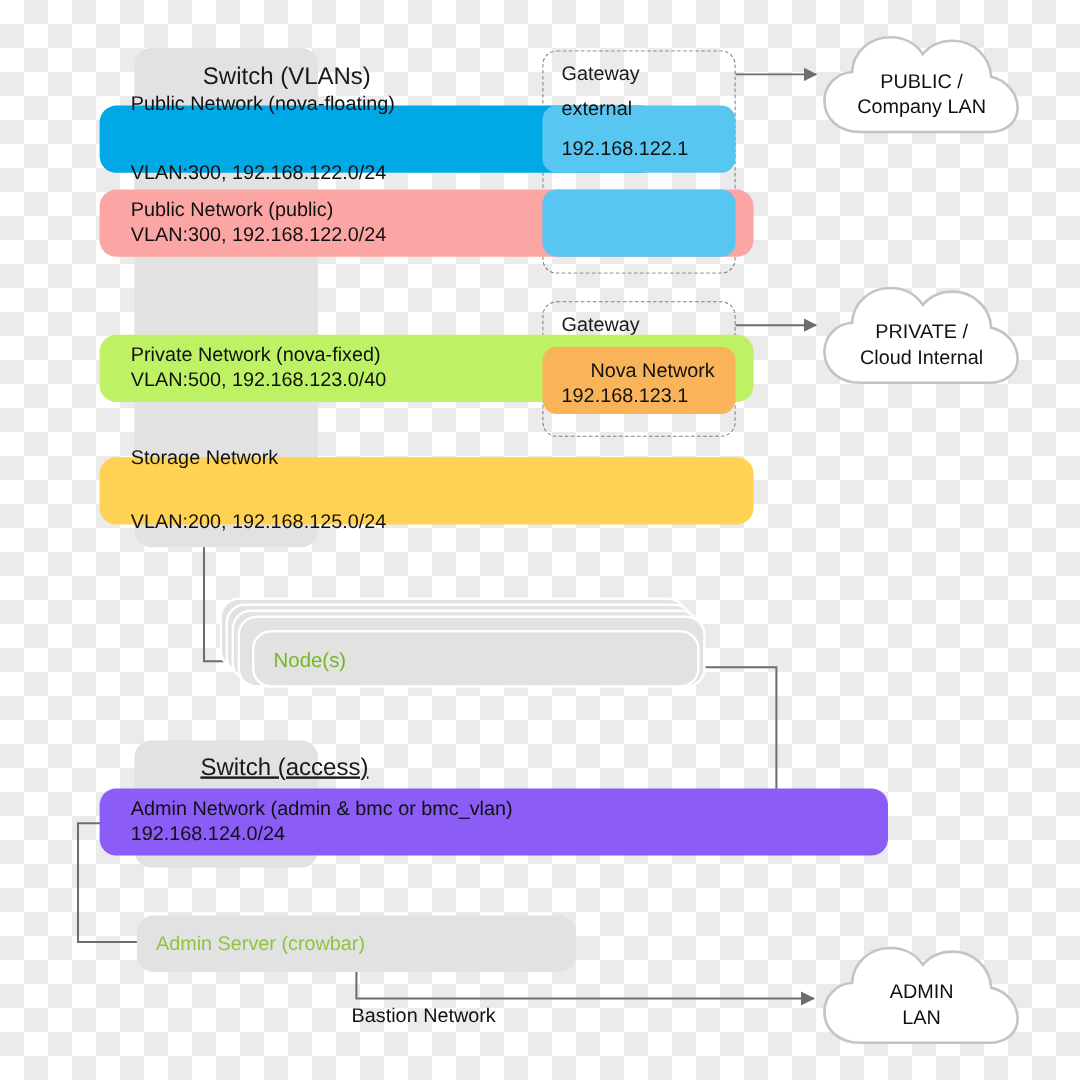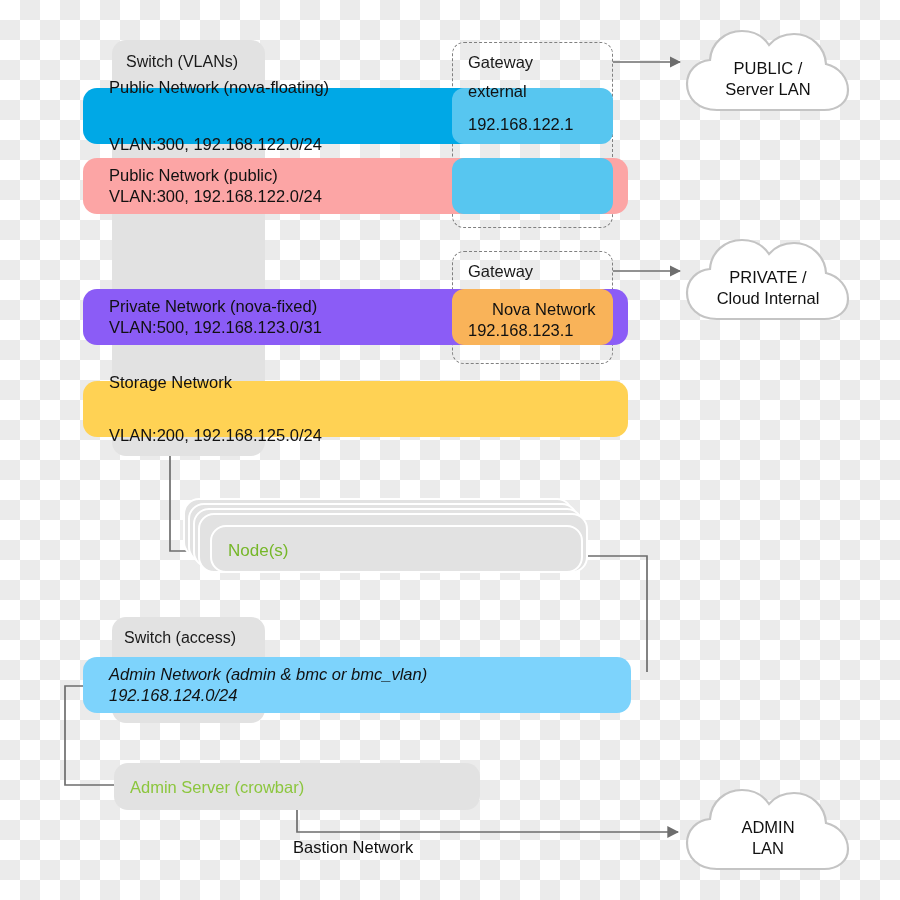--- a/index.html
+++ b/index.html
@@ -13,21 +13,21 @@
     background-size:40px 40px;
     background-position:0 0,20px 20px;
     overflow:hidden;
   }
   #stage{position:relative;width:900px;height:900px;}
 
   .switch-box{
     position:absolute;background:#e2e2e2;border-radius:14px;
   }
   .switch-label{
-    position:absolute;font-size:16px;color:#1a1a1a;white-space:nowrap;
+    position:absolute;font-size:20px;color:#1a1a1a;white-space:nowrap;margin-left:43px;
   }
 
   .netbar{
     position:absolute;border-radius:14px;
     display:flex;flex-direction:column;justify-content:center;
     padding-left:26px;box-sizing:border-box;
   }
   .netbar .l1,.netbar .l2{
     font-size:16.5px;color:#111;line-height:21px;white-space:nowrap;
   }
@@ -116,63 +116,63 @@
 
   <div class="netbar" style="left:83px;top:158px;width:545px;height:56px;background:#fca5a5;">
     <div class="l1">Public Network (public)</div>
     <div class="l2">VLAN:300, 192.168.122.0/24</div>
   </div>
   <div class="gw-fill" style="left:452px;top:158px;width:161px;height:56px;background:#57c6f0;border-radius:12px;"></div>
 
   <div class="gw-box" style="left:452px;top:251px;width:161px;height:113px;"></div>
   <div class="gw-title" style="left:468px;top:262px;">Gateway</div>
 
-  <div class="netbar" style="left:83px;top:289px;width:545px;height:56px;background:#8b5cf6;">
+  <div class="netbar" style="left:83px;top:279px;width:545px;height:56px;background:#bef264;">
     <div class="l1">Private Network (nova-fixed)</div>
-    <div class="l2">VLAN:500, 192.168.123.0/31</div>
+    <div class="l2">VLAN:500, 192.168.123.0/40</div>
   </div>
   <div class="gw-fill" style="left:452px;top:289px;width:161px;height:56px;background:#f9b359;border-radius:12px;"></div>
   <div class="gw-text" style="left:468px;top:299px;margin-left:24px;">Nova Network</div>
   <div class="gw-text" style="left:468px;top:320px;">192.168.123.1</div>
 
   <div class="netbar" style="left:83px;top:381px;width:545px;height:56px;background:#ffd254;gap:32px;">
     <div class="l1">Storage Network</div>
     <div class="l2">VLAN:200, 192.168.125.0/24</div>
   </div>
 
   <div class="node-stack" style="left:183px;top:498px;width:400px;height:75px;">
     <div class="node-sheet" style="left:0px;top:0px;width:390px;height:60px;"></div>
     <div class="node-sheet" style="left:5px;top:5px;width:390px;height:60px;"></div>
     <div class="node-sheet" style="left:10px;top:10px;width:390px;height:60px;"></div>
     <div class="node-sheet" style="left:15px;top:15px;width:390px;height:60px;"></div>
     <div class="node-sheet" style="left:27px;top:27px;width:373px;height:48px;"></div>
   </div>
   <div class="node-label" style="left:228px;top:541px;">Node(s)</div>
 
   <div class="switch-box" style="left:112px;top:617px;width:153px;height:106px;"></div>
-  <div class="switch-label" style="left:124px;top:629px;">Switch (access)</div>
+  <div class="switch-label" style="left:124px;top:629px;text-decoration:underline;">Switch (access)</div>
 
-  <div class="netbar" style="left:83px;top:657px;width:548px;height:56px;background:#7dd3fc;font-style:italic;">
+  <div class="netbar" style="left:83px;top:657px;width:657px;height:56px;background:#8b5cf6;">
     <div class="l1">Admin Network (admin &amp; bmc or bmc_vlan)</div>
     <div class="l2">192.168.124.0/24</div>
   </div>
 
   <div class="adminsrv" style="left:114px;top:763px;width:366px;height:47px;"></div>
   <div class="adminsrv-label" style="left:130px;top:778px;">Admin Server (crowbar)</div>
 
   <div class="bastion-label" style="left:293px;top:838px;">Bastion Network</div>
 
   <div class="cloud-wrap" style="left:683px;top:22px;width:170px;height:100px;">
     <svg width="170" height="100" viewBox="0 0 170 100">
       <path d="M34,88 C15,88 4,76 4,62 C4,49 14,39 27,38 C28,21 42,9 59,9
                C70,9 80,14 86,23 C92,16 101,12 111,12 C128,12 142,25 143,42
                C156,45 165,56 165,68 C165,80 155,88 141,88 Z" fill="#ffffff" stroke="#c4c4c4" stroke-width="2.2"></path>
     </svg>
     <div class="cloud-text" style="top:36px;text-align:center;">PUBLIC /</div>
-    <div class="cloud-text" style="top:57px;">Server LAN</div>
+    <div class="cloud-text" style="top:57px;">Company LAN</div>
   </div>
 
   <div class="cloud-wrap" style="left:683px;top:231px;width:170px;height:100px;">
     <svg width="170" height="100" viewBox="0 0 170 100">
       <path d="M34,88 C15,88 4,76 4,62 C4,49 14,39 27,38 C28,21 42,9 59,9
                C70,9 80,14 86,23 C92,16 101,12 111,12 C128,12 142,25 143,42
                C156,45 165,56 165,68 C165,80 155,88 141,88 Z" fill="#ffffff" stroke="#c4c4c4" stroke-width="2.2"></path>
     </svg>
     <div class="cloud-text" style="top:36px;">PRIVATE /</div>
     <div class="cloud-text" style="top:57px;">Cloud Internal</div>

